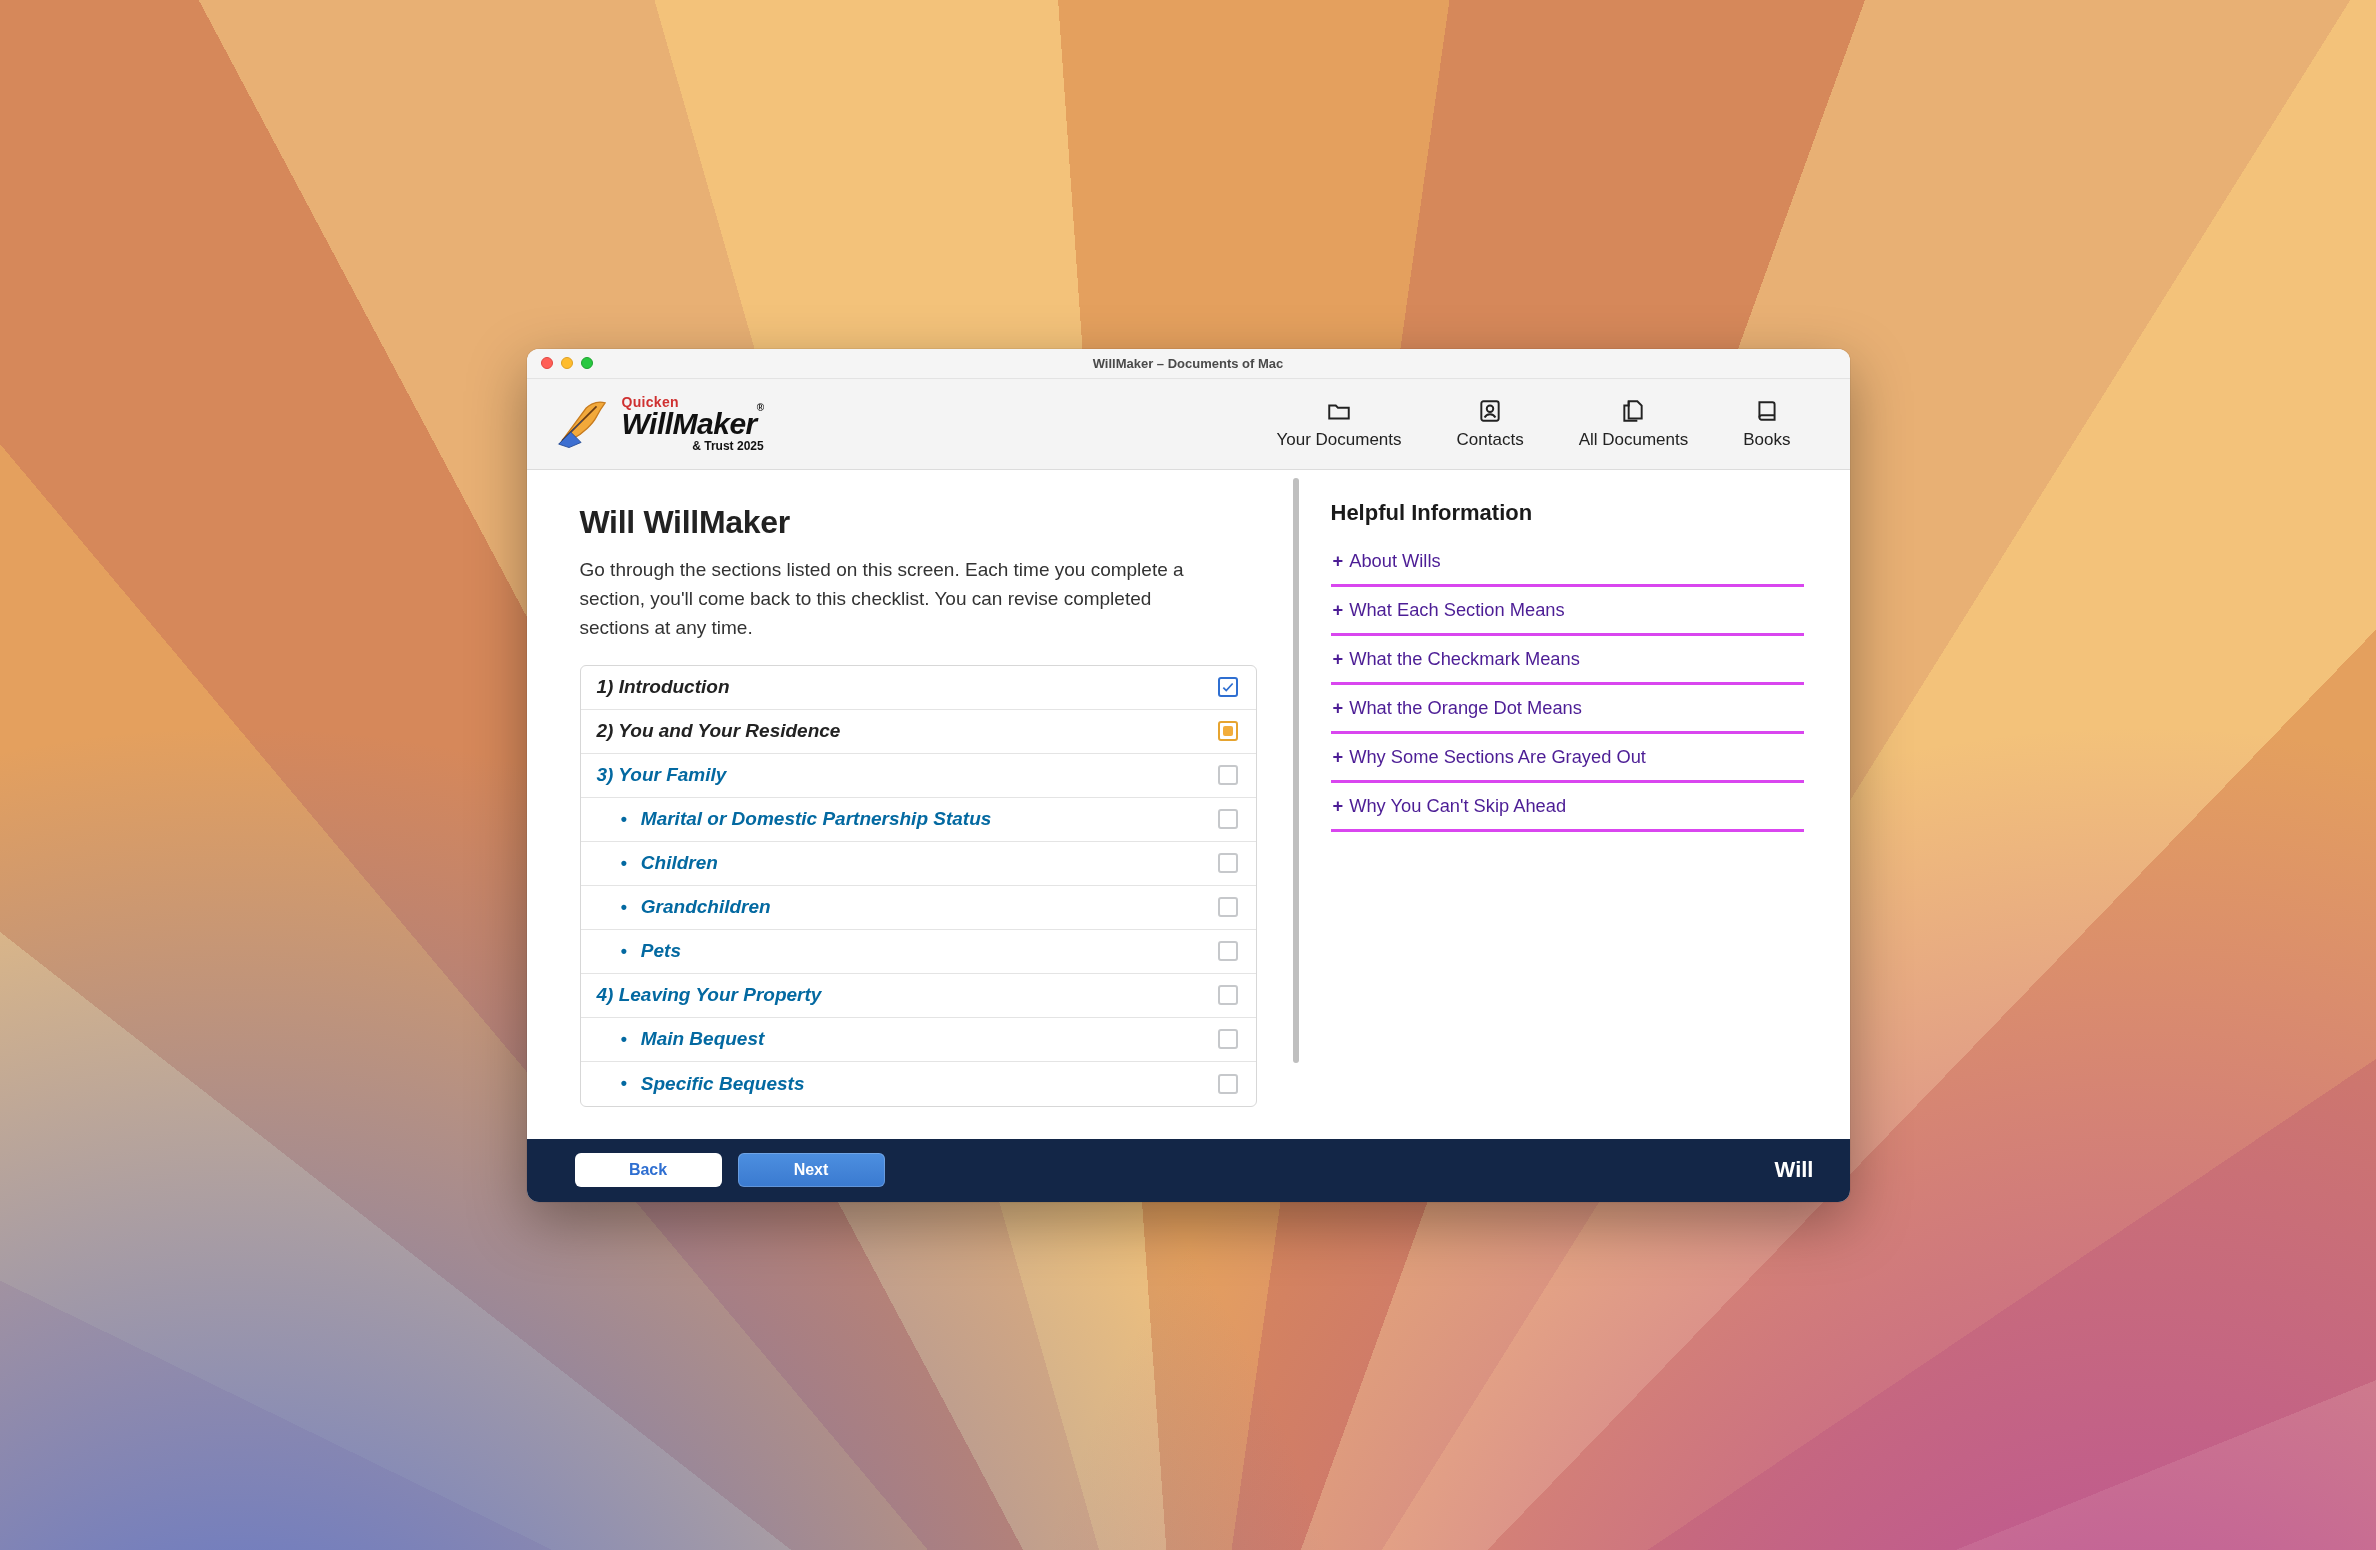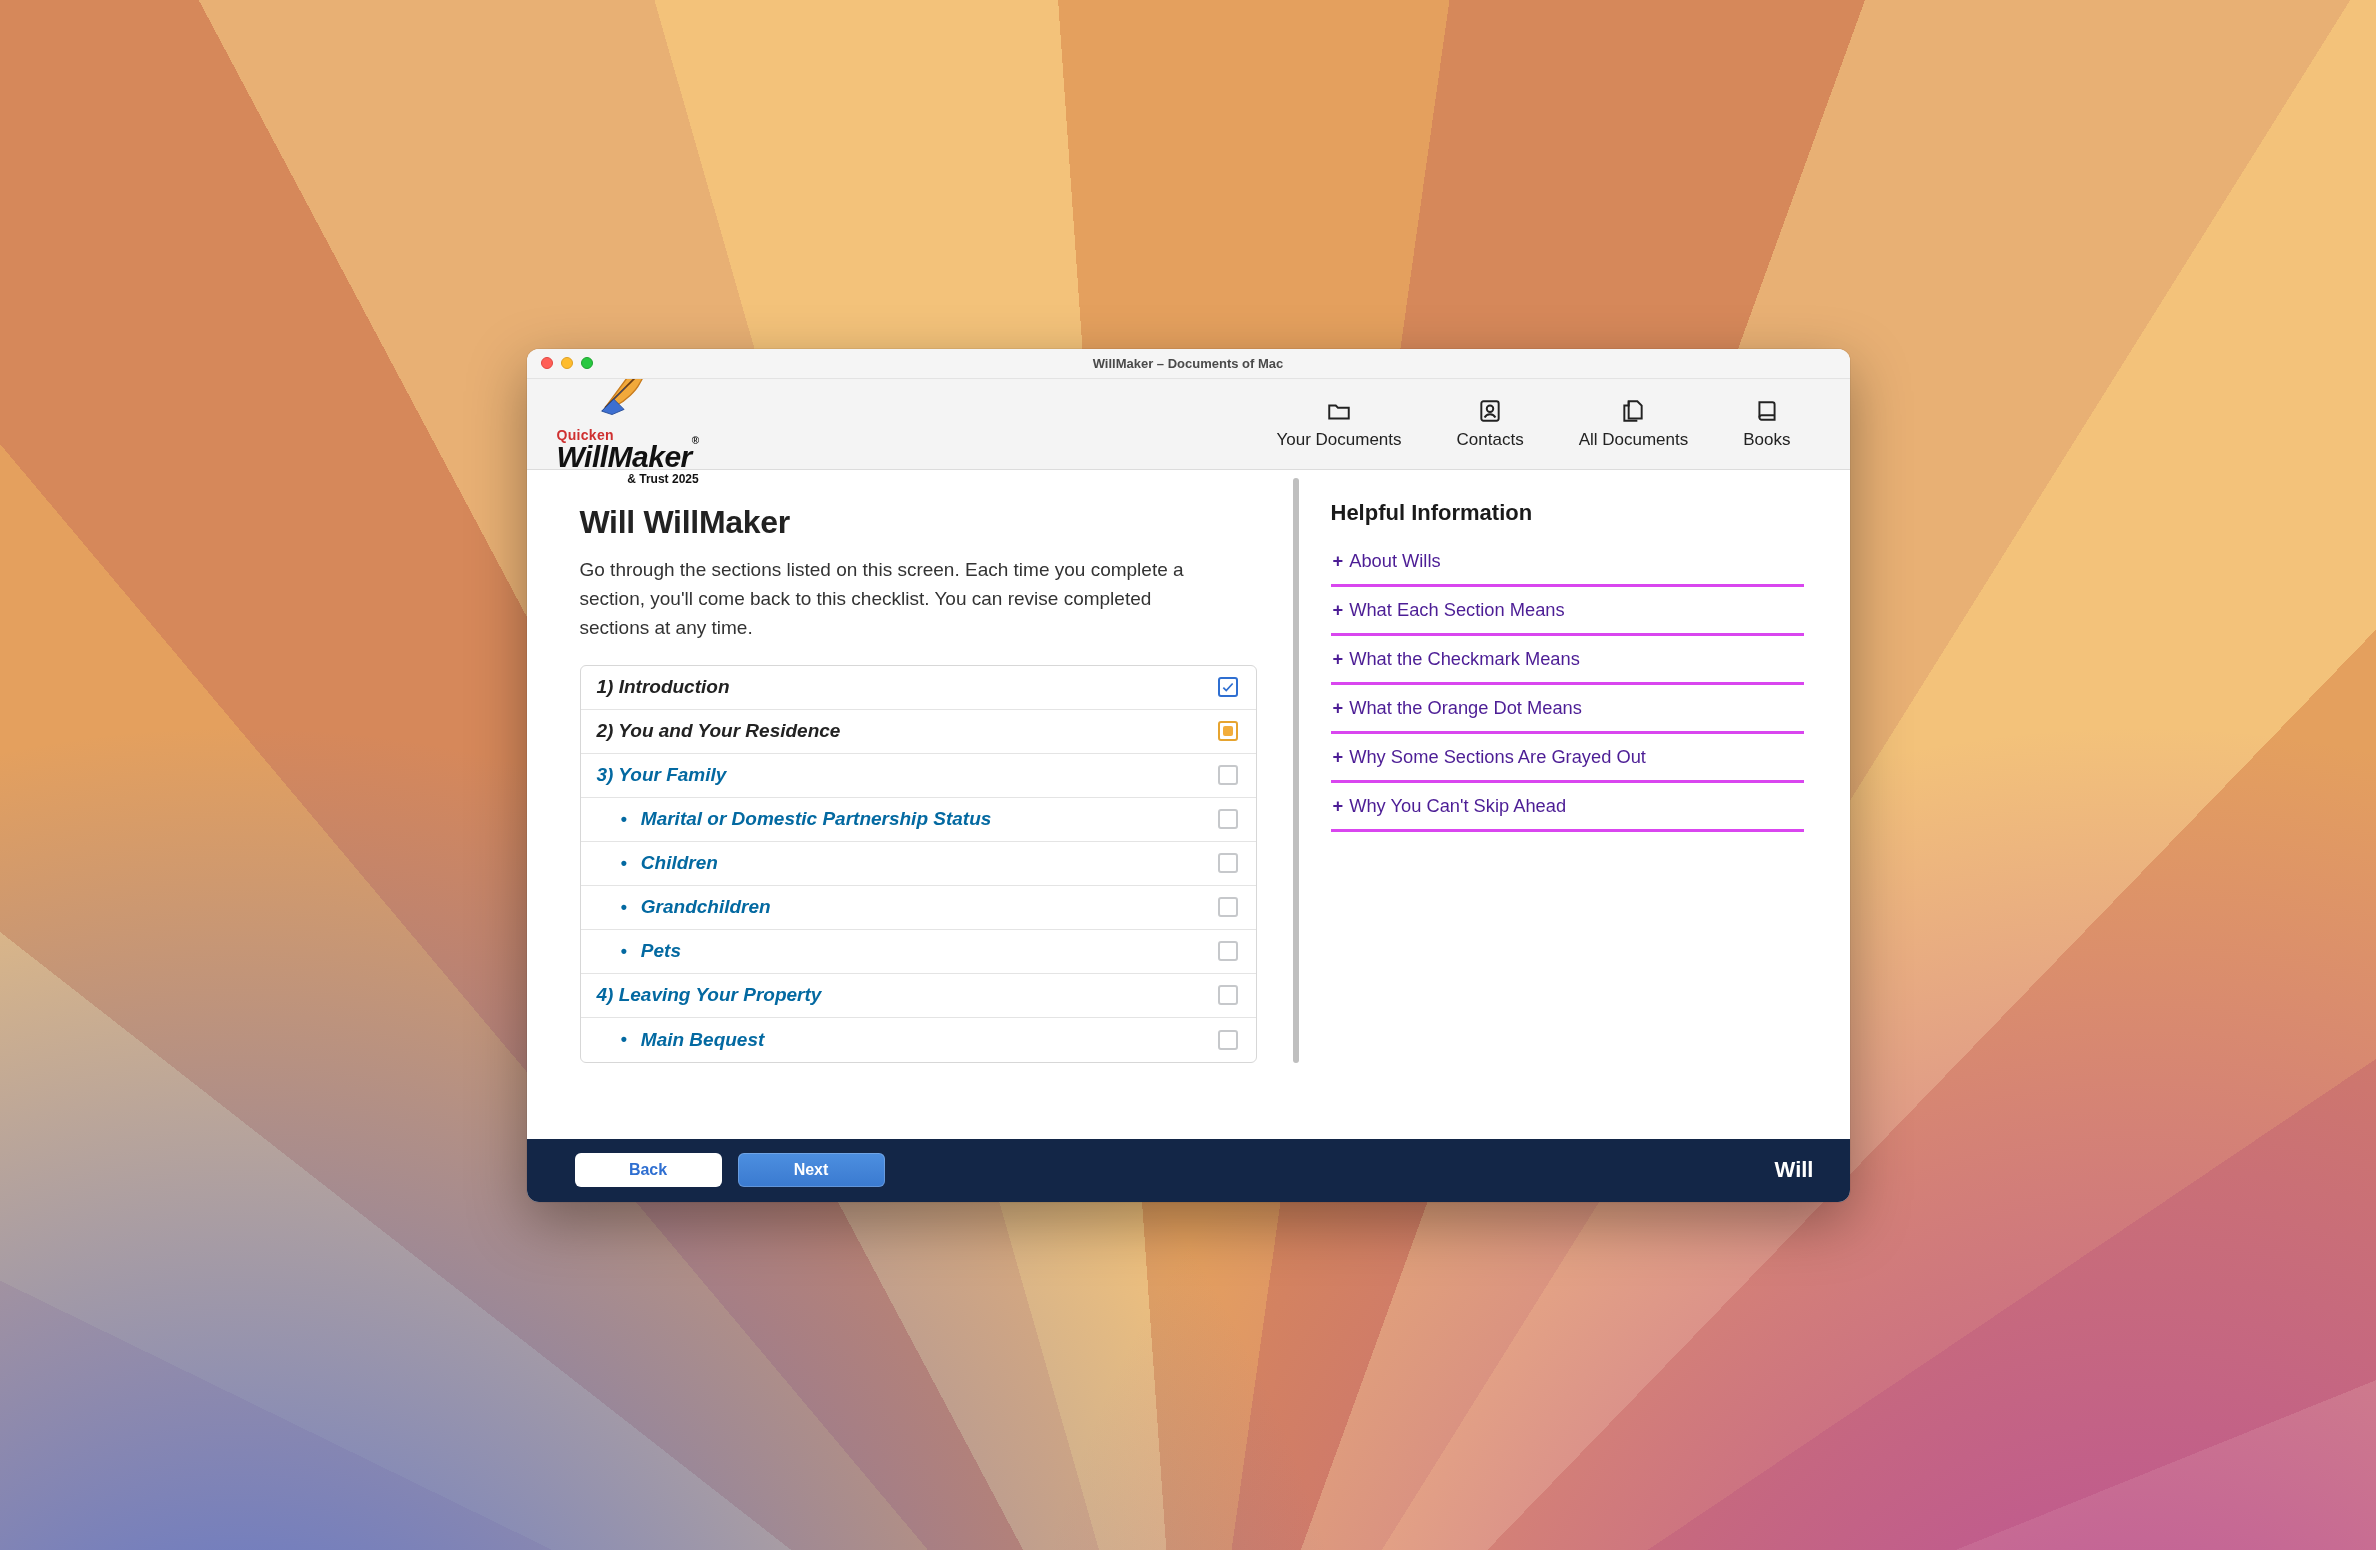--- a/index.html
+++ b/index.html
@@ -53,21 +53,21 @@
   .header {
     height: 91px;
     background: #f4f4f4;
     border-bottom: 1px solid #dcdcdc;
     display: flex;
     align-items: center;
     justify-content: space-between;
     padding: 0 59px 0 30px;
     flex-shrink: 0;
   }
-  .logo { display: flex; align-items: center; gap: 10px; flex-direction: column; }
+  .logo { display: flex; align-items: center; gap: 10px; }
   .logo-mark { width: 55px; height: 55px; }
   .logo-text { display: flex; flex-direction: column; line-height: 1; }
   .logo-text .line1 { font-size: 14px; font-weight: 700; color: #cf3030; letter-spacing:0.3px; }
   .logo-text .line2 { font-size: 30px; font-weight: 900; font-style: italic; color: #111; letter-spacing:-0.5px; position: relative; }
   .logo-text .line2 sup { font-size: 10px; font-style: normal; position: relative; top:-12px; }
   .logo-text .line3 { font-size: 12px; font-weight: 800; color: #111; align-self: flex-end; margin-top:1px;}
   .navitems { display: flex; gap: 55px; }
   .navitem { display: flex; flex-direction: column; align-items: center; gap: 6px; cursor: pointer; color: #222; }
   .navitem svg { width: 26px; height: 26px; stroke: #222; }
   .navitem span { font-size: 17px; font-weight: 500; }
@@ -295,20 +295,24 @@
             <span class="statusbox empty"></span>
           </div>
           <div class="row disabled">
             <span class="rlabel">4) Leaving Your Property</span>
             <span class="statusbox empty"></span>
           </div>
           <div class="row sub disabled">
             <span class="rlabel">Main Bequest</span>
             <span class="statusbox empty"></span>
           </div>
+          <div class="row sub disabled">
+            <span class="rlabel">Specific Bequests</span>
+            <span class="statusbox empty"></span>
+          </div>
         </div>
     </div>
 
     <div class="splitter"></div>
 
     <div class="right">
       <h2>Helpful Information</h2>
       <div id="helplist">
           <div class="help-item"><span class="plus">+</span><span>About Wills</span></div>
           <div class="help-item"><span class="plus">+</span><span>What Each Section Means</span></div>

